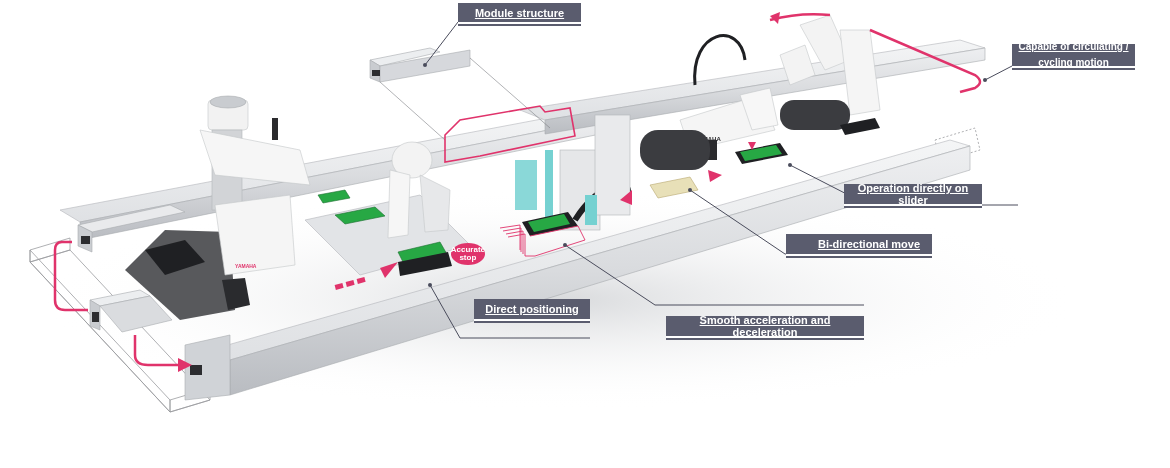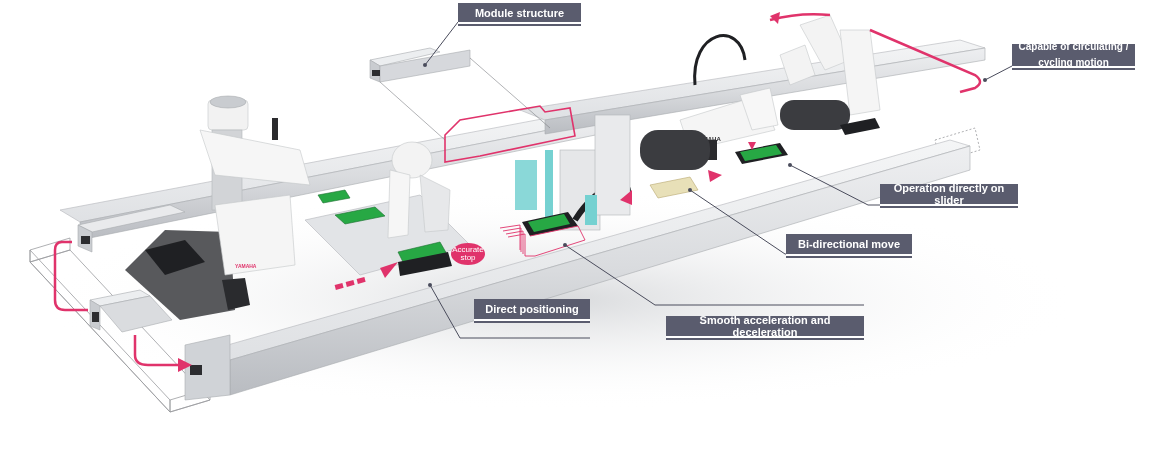--- a/index.html
+++ b/index.html
@@ -1,20 +1,20 @@
 <!DOCTYPE html>
 <html><head>
 <meta charset="utf-8">
 <style>
   html,body{margin:0;padding:0;background:#ffffff;}
   body{width:1170px;height:468px;position:relative;overflow:hidden;font-family:"Liberation Sans",sans-serif;}
   #scene{position:absolute;left:0;top:0;width:1170px;height:468px;}
   .callout{position:absolute;background:#5a5c6e;color:#ffffff;font-weight:bold;font-size:11px;line-height:12px;text-align:center;display:flex;align-items:center;justify-content:center;border-bottom:2px solid #ffffff;box-shadow:0 2px 0 0 #5a5c6e;}
-  .callout span{display:block;padding:0 6px;}
-  .bubble{position:absolute;background:#e0336b;color:#fff;font-weight:normal;font-size:8px;line-height:8px;text-align:center;border-radius:50%;width:34px;height:22px;display:flex;align-items:center;justify-content:flex-start;}
+  .callout span{display:block;padding:0 6px;text-decoration:underline;}
+  .bubble{position:absolute;background:#e0336b;color:#fff;font-weight:bold;font-size:8px;line-height:8px;text-align:center;border-radius:50%;width:34px;height:22px;display:flex;align-items:center;justify-content:flex-end;}
 </style>
 </head>
 <body>
 
 <svg id="scene" viewBox="0 0 1170 468" xmlns="http://www.w3.org/2000/svg">
   <defs>
     <linearGradient id="rail" x1="0" y1="0" x2="0" y2="1">
       <stop offset="0" stop-color="#eeeff1"></stop>
       <stop offset="0.5" stop-color="#d9dbde"></stop>
       <stop offset="1" stop-color="#b9bcc1"></stop>
@@ -182,24 +182,24 @@
     <circle cx="430" cy="285" r="2"></circle>
   </g>
 </svg>
 
 <div class="callout" style="left:458px;top:3px;width:123px;height:19px;">
   <span>Module structure</span>
 </div>
 <div class="callout" style="left:1012px;top:44px;width:123px;height:22px;font-size:10px;line-height:16px;">
   <span>Capable of circulating / cycling motion</span>
 </div>
-<div class="callout" style="left:880px;top:184px;width:138px;height:20px;">
+<div class="callout" style="left:844px;top:184px;width:138px;height:20px;">
   <span>Operation directly on slider</span>
 </div>
-<div class="callout" style="left:786px;top:234px;width:126px;height:20px;">
+<div class="callout" style="left:786px;top:234px;width:126px;height:20px;padding-left:20px;">
   <span>Bi-directional move</span>
 </div>
 <div class="callout" style="left:666px;top:284px;width:198px;height:20px;margin-top:32px;">
   <span>Smooth acceleration and deceleration</span>
 </div>
 <div class="callout" style="left:474px;top:299px;width:116px;height:20px;">
   <span>Direct positioning</span>
 </div>
 
 <div class="bubble" style="left:451px;top:243px;">

